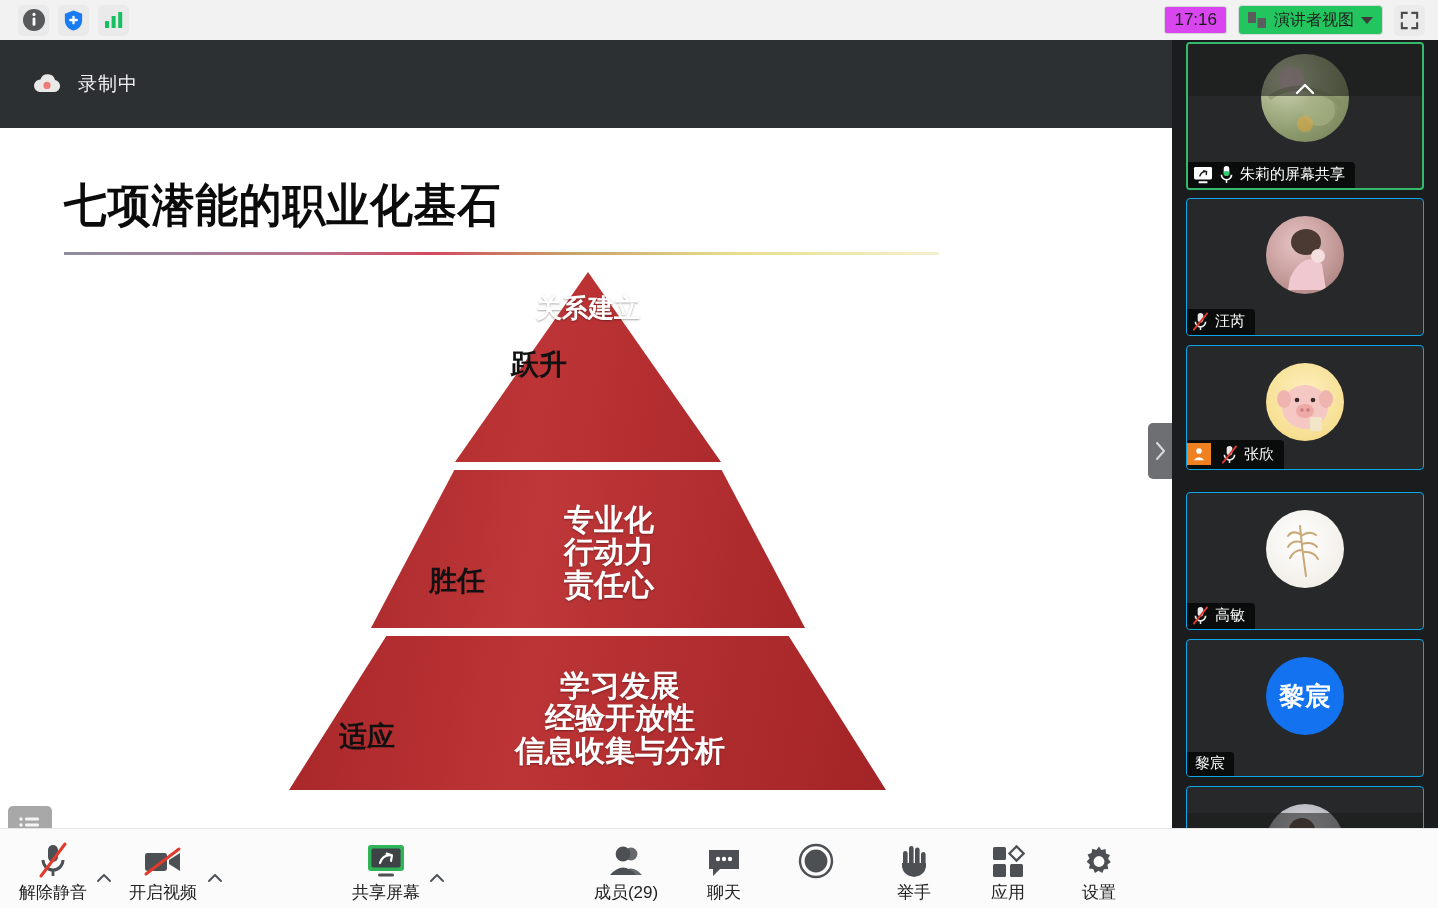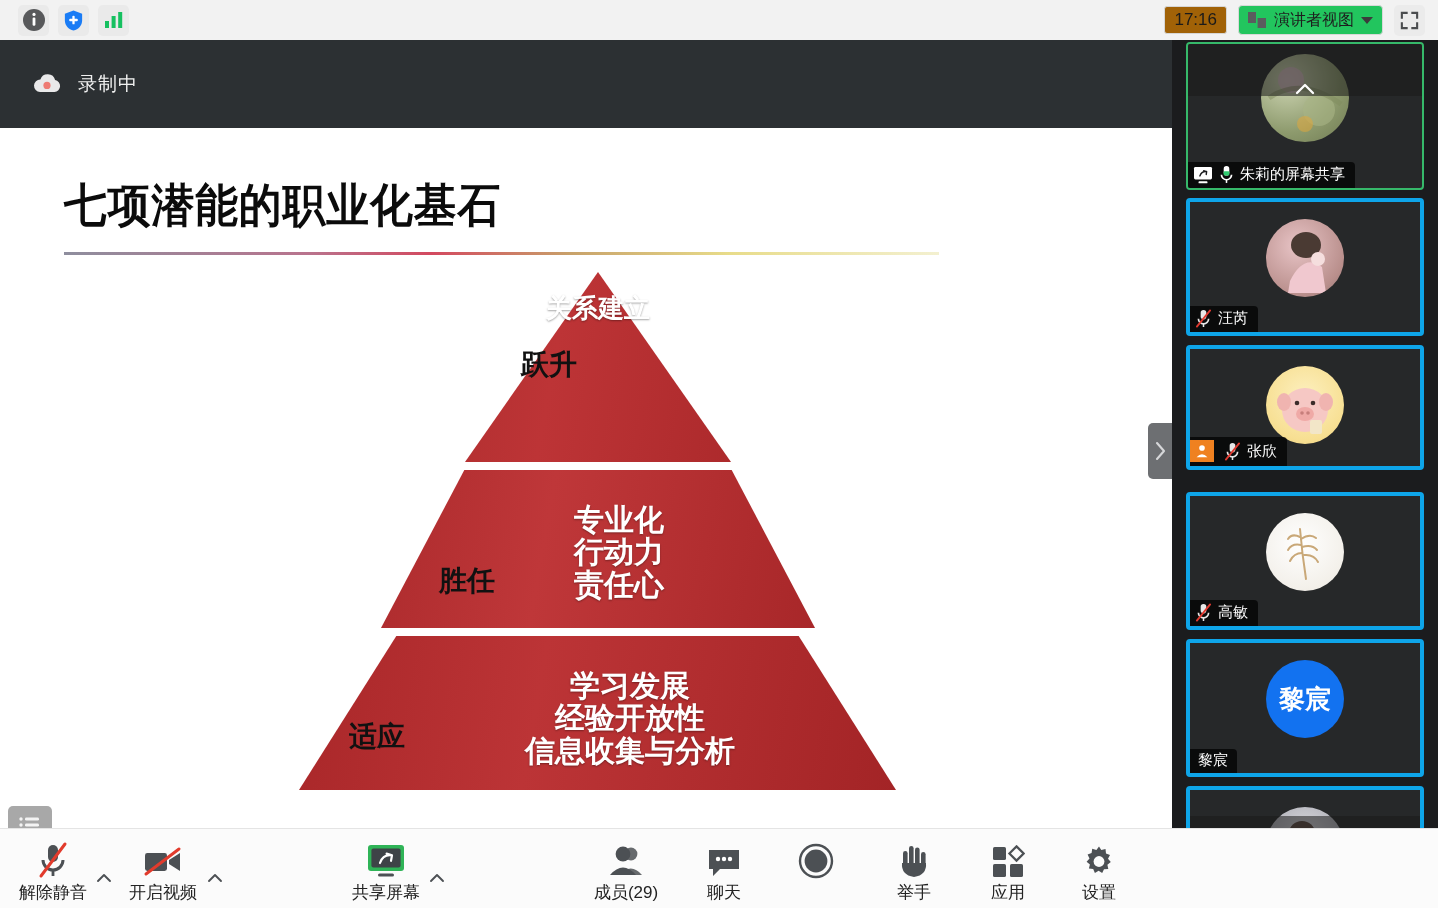--- a/index.html
+++ b/index.html
@@ -15,21 +15,21 @@
     position:absolute; left:0; top:0; width:1438px; height:40px;
     background:#f2f2f2; display:flex; align-items:center;
   }
   .tb-left { display:flex; align-items:center; gap:9px; padding-left:18px; }
   .tb-btn {
     width:31px; height:31px; border-radius:5px; background:#eaeaea;
     display:flex; align-items:center; justify-content:center;
   }
   .tb-right { margin-left:auto; display:flex; align-items:center; gap:11px; padding-right:13px; }
   .clock {
-    background:#a16207; border:1px solid #d6d6d6; border-radius:3px;
+    background:#d946ef; border:1px solid #d6d6d6; border-radius:3px;
     font-size:17px; color:#1a1a1a; padding:2px 9px 3px; line-height:21px;
   }
   .viewsel {
     background:#22c55e; border:1px solid #d9d9d9; border-radius:4px;
     height:30px; display:flex; align-items:center; gap:7px; padding:0 9px 0 8px;
   }
   .viewsel-label { font-size:16px; color:#1e1e1e; }
   .caret { width:0;height:0;border-left:6px solid transparent;border-right:6px solid transparent;border-top:7px solid #3b3b3b; }
   .fsbtn { width:31px;height:31px;border-radius:5px;background:#ebebeb;display:flex;align-items:center;justify-content:center; }
 
@@ -54,21 +54,21 @@
     letter-spacing:1px; line-height:50px;
     font-family:"DejaVu Sans","Liberation Sans",sans-serif;
     transform: scaleX(0.93); transform-origin: left center;
   }
   .title-rule {
     position:absolute; left:64px; top:124px; width:875px; height:3px;
     background:linear-gradient(90deg,#8e8e9e 0%, #b9738d 28%, #d3495f 42%, #c8a26a 58%, #e8dc8a 76%, #f3f0d0 100%);
   }
 
   
-  .pyr { position:absolute; left:299px; top:144px; width:597px; height:518px;text-decoration:underline; }
+  .pyr { position:absolute; left:289px; top:144px; width:597px; height:518px;text-decoration:underline; }
   .tier { position:absolute; filter: drop-shadow(1px 3px 2px rgba(0,0,0,.28)); }
   .t1 { left:166px; top:0px; width:266px; height:190px;
         background:linear-gradient(100deg,#b22f30 0%, #bd3436 35%, #ad2a2c 100%);
         clip-path: polygon(50% 0%, 100% 100%, 0% 100%); }
   .t2 { left:82px; top:198px; width:434px; height:158px;
         background:linear-gradient(100deg,#ad2b2d 0%, #bf3739 38%, #a82729 100%);
         clip-path: polygon(19.2% 0%, 80.8% 0%, 100% 100%, 0% 100%); }
   .t3 { left:0px; top:364px; width:597px; height:154px;
         background:linear-gradient(100deg,#a92729 0%, #bc3436 40%, #a32426 100%);
         clip-path: polygon(16.3% 0%, 83.7% 0%, 100% 100%, 0% 100%); }
@@ -107,21 +107,21 @@
   }
   .drag-handle i { width:2px; height:34px; background:#8e9093; display:block; }
 
   
   .panel {
     position:absolute; left:1172px; top:40px; width:266px; height:788px;
     background:#1b1c1e; overflow:hidden;
   }
   .tile {
     position:absolute; left:14px; width:238px;
-    background:#262829; border:4px solid #0ea5e9; border-radius:4px; overflow:hidden;
+    background:#262829; border:1px solid #0ea5e9; border-radius:4px; overflow:hidden;
   }
   .tile.speaking { border:2px solid #36b96a; }
   .avatar {
     position:absolute; left:50%; transform:translateX(-50%);
     border-radius:50%; overflow:hidden;
   }
   .nametag {
     position:absolute; left:0; bottom:0;
     background:rgba(0,0,0,.72);
     display:flex; align-items:center; gap:6px;

